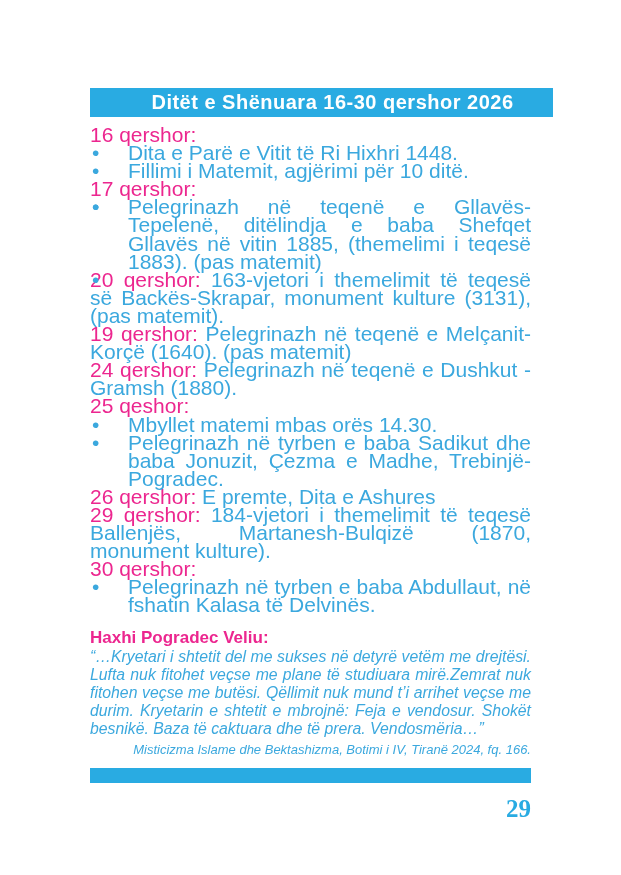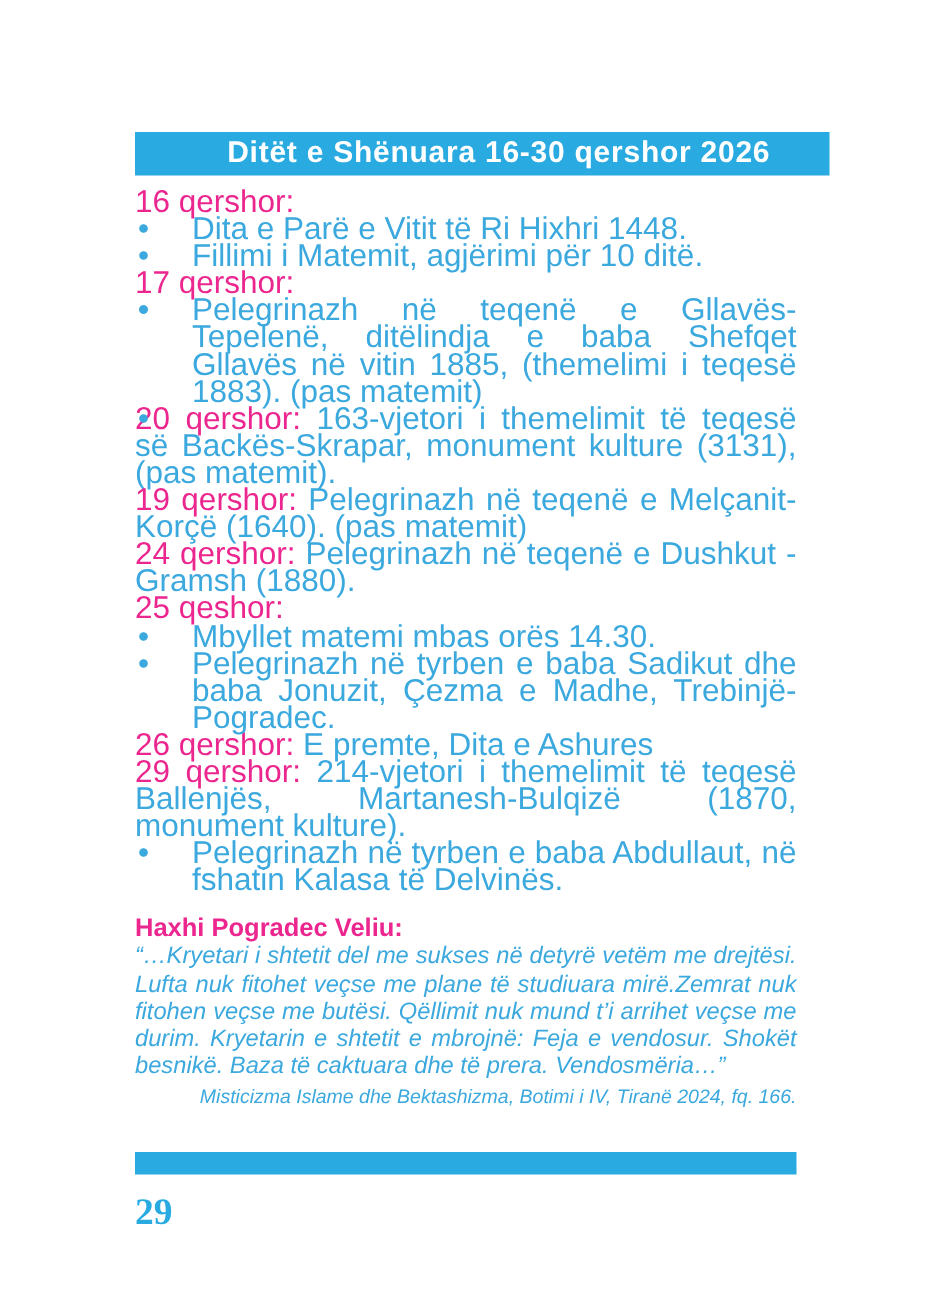--- a/index.html
+++ b/index.html
@@ -94,20 +94,21 @@
     top: 768px;
     width: 441px;
     height: 15px;
     background: var(--cyan, #29ABE2);
   }
   .page-number {
     position: absolute;
     left: 90px;
     top: 795px;
     width: 441px;
+    text-align: right;
     font-family: "Liberation Serif", serif;
     font-weight: bold;
     font-size: 25px;
     color: var(--cyan, #29ABE2);
   }
 </style>
 </head>
 <body>
 
 <div class="page">
@@ -140,22 +141,23 @@
   <p class="inline-item"><span class="date-label">24 qershor: </span><span class="inline-text">Pelegrinazh në teqenë e Dushkut -Gramsh (1880).</span></p>
 
   <p class="date-line">25 qeshor:</p>
 
   <p class="bullet-item"><span class="bullet">•</span><span class="bullet-text">Mbyllet matemi mbas orës 14.30.</span></p>
 
   <p class="bullet-item"><span class="bullet">•</span><span class="bullet-text">Pelegrinazh në tyrben e baba Sadikut dhe baba Jonuzit, Çezma e Madhe, Trebinjë- Pogradec.</span></p>
 
   <p class="inline-item"><span class="date-label">26 qershor: </span><span class="inline-text">E premte, Dita e Ashures</span></p>
 
-  <p class="inline-item"><span class="date-label">29 qershor: </span><span class="inline-text">214-vjetori i themelimit të teqesë Ballenjës, Martanesh-Bulqizë (1870, monument kulture).</span></p>
+  <p class="inline-item"><span class="date-label">29 qershor: </span><span class="inline-text">184-vjetori i themelimit të teqesë Ballenjës, Martanesh-Bulqizë (1870, monument kulture).</span></p>
 
+  <p class="date-line">30 qershor:</p>
 
   <p class="bullet-item"><span class="bullet">•</span><span class="bullet-text">Pelegrinazh në tyrben e baba Abdullaut, në fshatin Kalasa të Delvinës.</span></p>
 </div>
 
     <div class="quote-block">
       <p class="quote-heading">Haxhi Pogradec Veliu:</p>
       <p class="quote-text">“…Kryetari i shtetit del me sukses në detyrë vetëm me drejtësi. Lufta nuk fitohet veçse me plane të studiuara mirë.Zemrat nuk fitohen veçse me butësi. Qëllimit nuk mund t’i arrihet veçse me durim. Kryetarin e shtetit e mbrojnë: Feja e vendosur. Shokët besnikë. Baza të caktuara dhe të prera. Vendosmëria…”</p>
       <p class="citation">Misticizma Islame dhe Bektashizma, Botimi i IV, Tiranë 2024, fq. 166.</p>
     </div>
 

